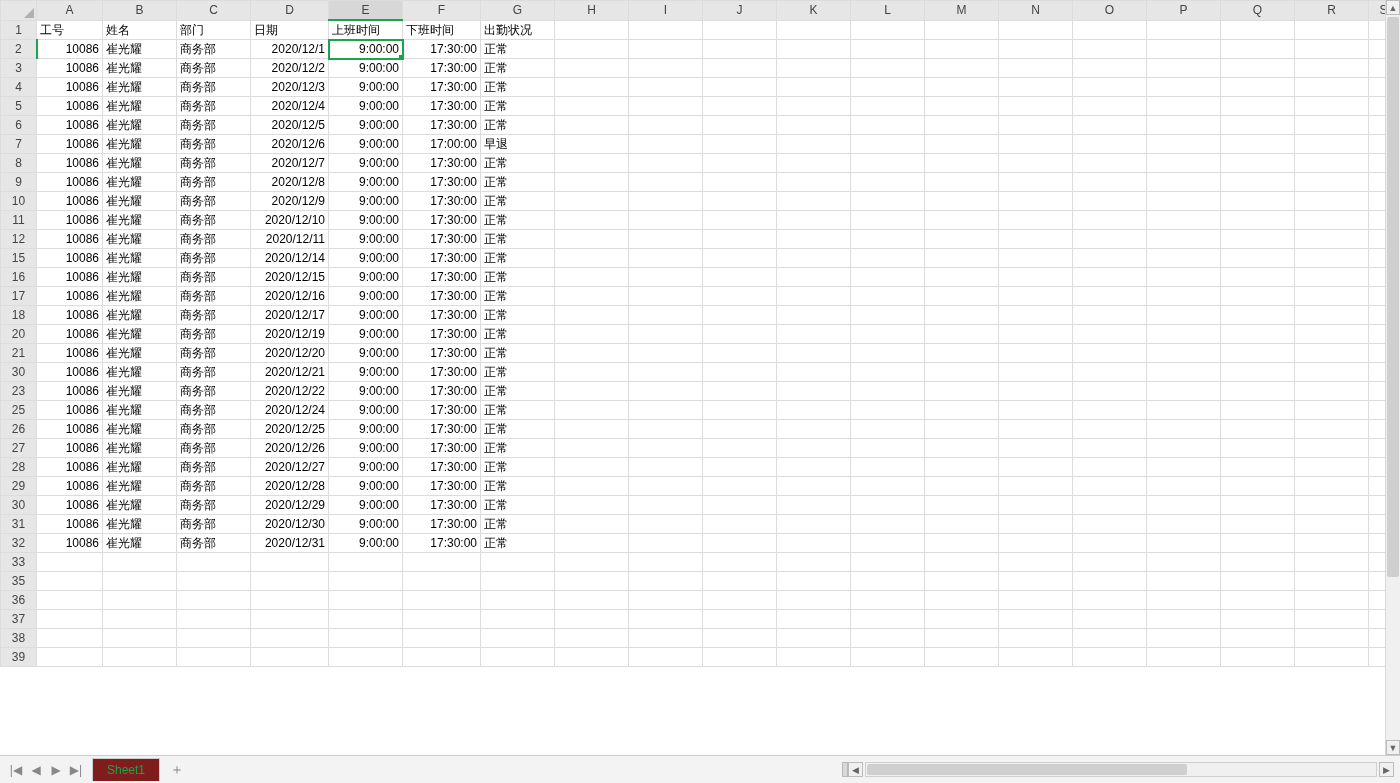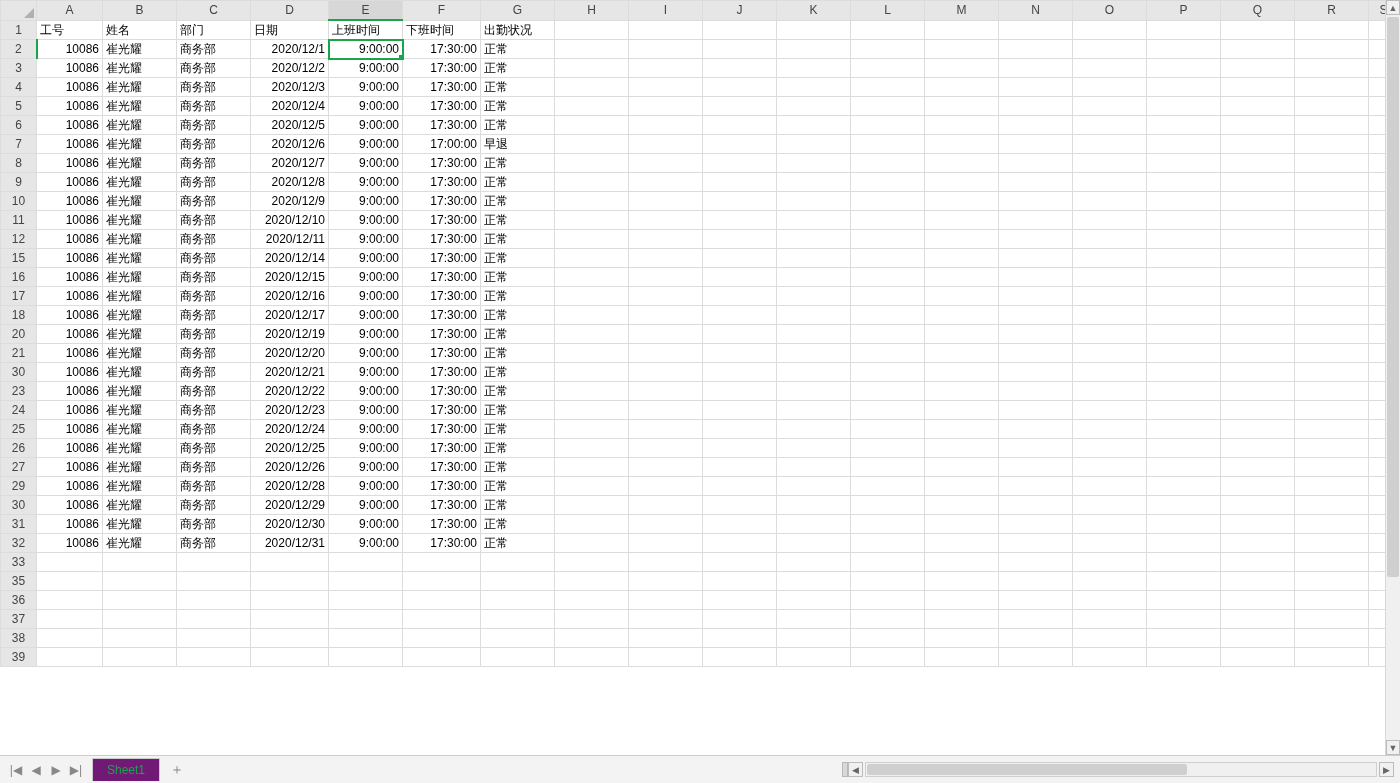--- a/index.html
+++ b/index.html
@@ -23,21 +23,21 @@
   td.active::after { content: ""; position: absolute; right: -2px; bottom: -2px; width: 5px; height: 5px; background: #1aa54a; }
   
   th.colh.sel { background: #d7d7d7; border-bottom: 2px solid #1aa54a; }
   th.rowh.sel { background: #d7d7d7; border-right: 2px solid #1aa54a; }
 
   
   .tabbar { height: 28px; background: #f3f3f3; border-top: 1px solid #ccc; display: flex; align-items: center; }
   .nav { display: flex; align-items: center; gap: 0; padding: 0 6px; }
   .nav button { width: 20px; height: 20px; border: none; background: transparent; color: #888; cursor: pointer; font-size: 12px; }
   .tabs { display: flex; align-items: center; }
-  .tab { padding: 4px 14px; background: #701a75; border: 1px solid #ccc; border-bottom: none; color: #1aa54a; font-size: 12px; cursor: pointer; }
+  .tab { padding: 4px 14px; background: #7f1d1d; border: 1px solid #ccc; border-bottom: none; color: #1aa54a; font-size: 12px; cursor: pointer; }
   .addsheet { width: 22px; height: 22px; border: none; background: transparent; color: #888; cursor: pointer; font-size: 14px; margin-left: 6px; }
   .spacer { flex: 1 1 auto; }
   .hscroll-area { display: flex; align-items: center; width: 560px; padding-right: 6px; }
   .hscroll-btn { width: 15px; height: 15px; border: 1px solid #bcbcbc; background: #f0f0f0; display:flex; align-items:center; justify-content:center; color:#666; font-size:9px; cursor:pointer; }
   .hscroll-track { flex: 1 1 auto; height: 15px; background: #f0f0f0; border: 1px solid #d0d0d0; margin: 0 2px; position: relative; }
   .hscroll-thumb { position: absolute; top: 1px; left: 1px; height: 11px; width: 320px; background: #cfcfcf; border-radius: 2px; }
   .split { width: 6px; height: 15px; background:#d8d8d8; border:1px solid #b8b8b8; margin-left:2px; }
 
   
   .vscroll { position:absolute; top:0; right:0; width:15px; height:100%; background:#f0f0f0; border-left:1px solid #d8d8d8; }
@@ -533,42 +533,20 @@
             <td class="txt"></td>
             <td class="txt"></td>
             <td class="txt"></td>
             <td class="txt"></td>
             <td class="txt"></td>
             <td class="txt"></td>
             <td class="txt"></td>
             <td class="txt"></td>
           </tr>
           <tr>
-            <th class="rowh">24</th>
-            <td class="num">10086</td>
-            <td class="txt">崔光耀</td>
-            <td class="txt">商务部</td>
-            <td class="num">2020/12/23</td>
-            <td class="num">9:00:00</td>
-            <td class="num">17:30:00</td>
-            <td class="txt">正常</td>
-            <td class="txt"></td>
-            <td class="txt"></td>
-            <td class="txt"></td>
-            <td class="txt"></td>
-            <td class="txt"></td>
-            <td class="txt"></td>
-            <td class="txt"></td>
-            <td class="txt"></td>
-            <td class="txt"></td>
-            <td class="txt"></td>
-            <td class="txt"></td>
-            <td class="txt"></td>
-          </tr>
-          <tr>
             <th class="rowh">25</th>
             <td class="num">10086</td>
             <td class="txt">崔光耀</td>
             <td class="txt">商务部</td>
             <td class="num">2020/12/24</td>
             <td class="num">9:00:00</td>
             <td class="num">17:30:00</td>
             <td class="txt">正常</td>
             <td class="txt"></td>
             <td class="txt"></td>
@@ -604,20 +582,42 @@
             <td class="txt"></td>
             <td class="txt"></td>
             <td class="txt"></td>
           </tr>
           <tr>
             <th class="rowh">27</th>
             <td class="num">10086</td>
             <td class="txt">崔光耀</td>
             <td class="txt">商务部</td>
             <td class="num">2020/12/26</td>
+            <td class="num">9:00:00</td>
+            <td class="num">17:30:00</td>
+            <td class="txt">正常</td>
+            <td class="txt"></td>
+            <td class="txt"></td>
+            <td class="txt"></td>
+            <td class="txt"></td>
+            <td class="txt"></td>
+            <td class="txt"></td>
+            <td class="txt"></td>
+            <td class="txt"></td>
+            <td class="txt"></td>
+            <td class="txt"></td>
+            <td class="txt"></td>
+            <td class="txt"></td>
+          </tr>
+          <tr>
+            <th class="rowh">28</th>
+            <td class="num">10086</td>
+            <td class="txt">崔光耀</td>
+            <td class="txt">商务部</td>
+            <td class="num">2020/12/27</td>
             <td class="num">9:00:00</td>
             <td class="num">17:30:00</td>
             <td class="txt">正常</td>
             <td class="txt"></td>
             <td class="txt"></td>
             <td class="txt"></td>
             <td class="txt"></td>
             <td class="txt"></td>
             <td class="txt"></td>
             <td class="txt"></td>

